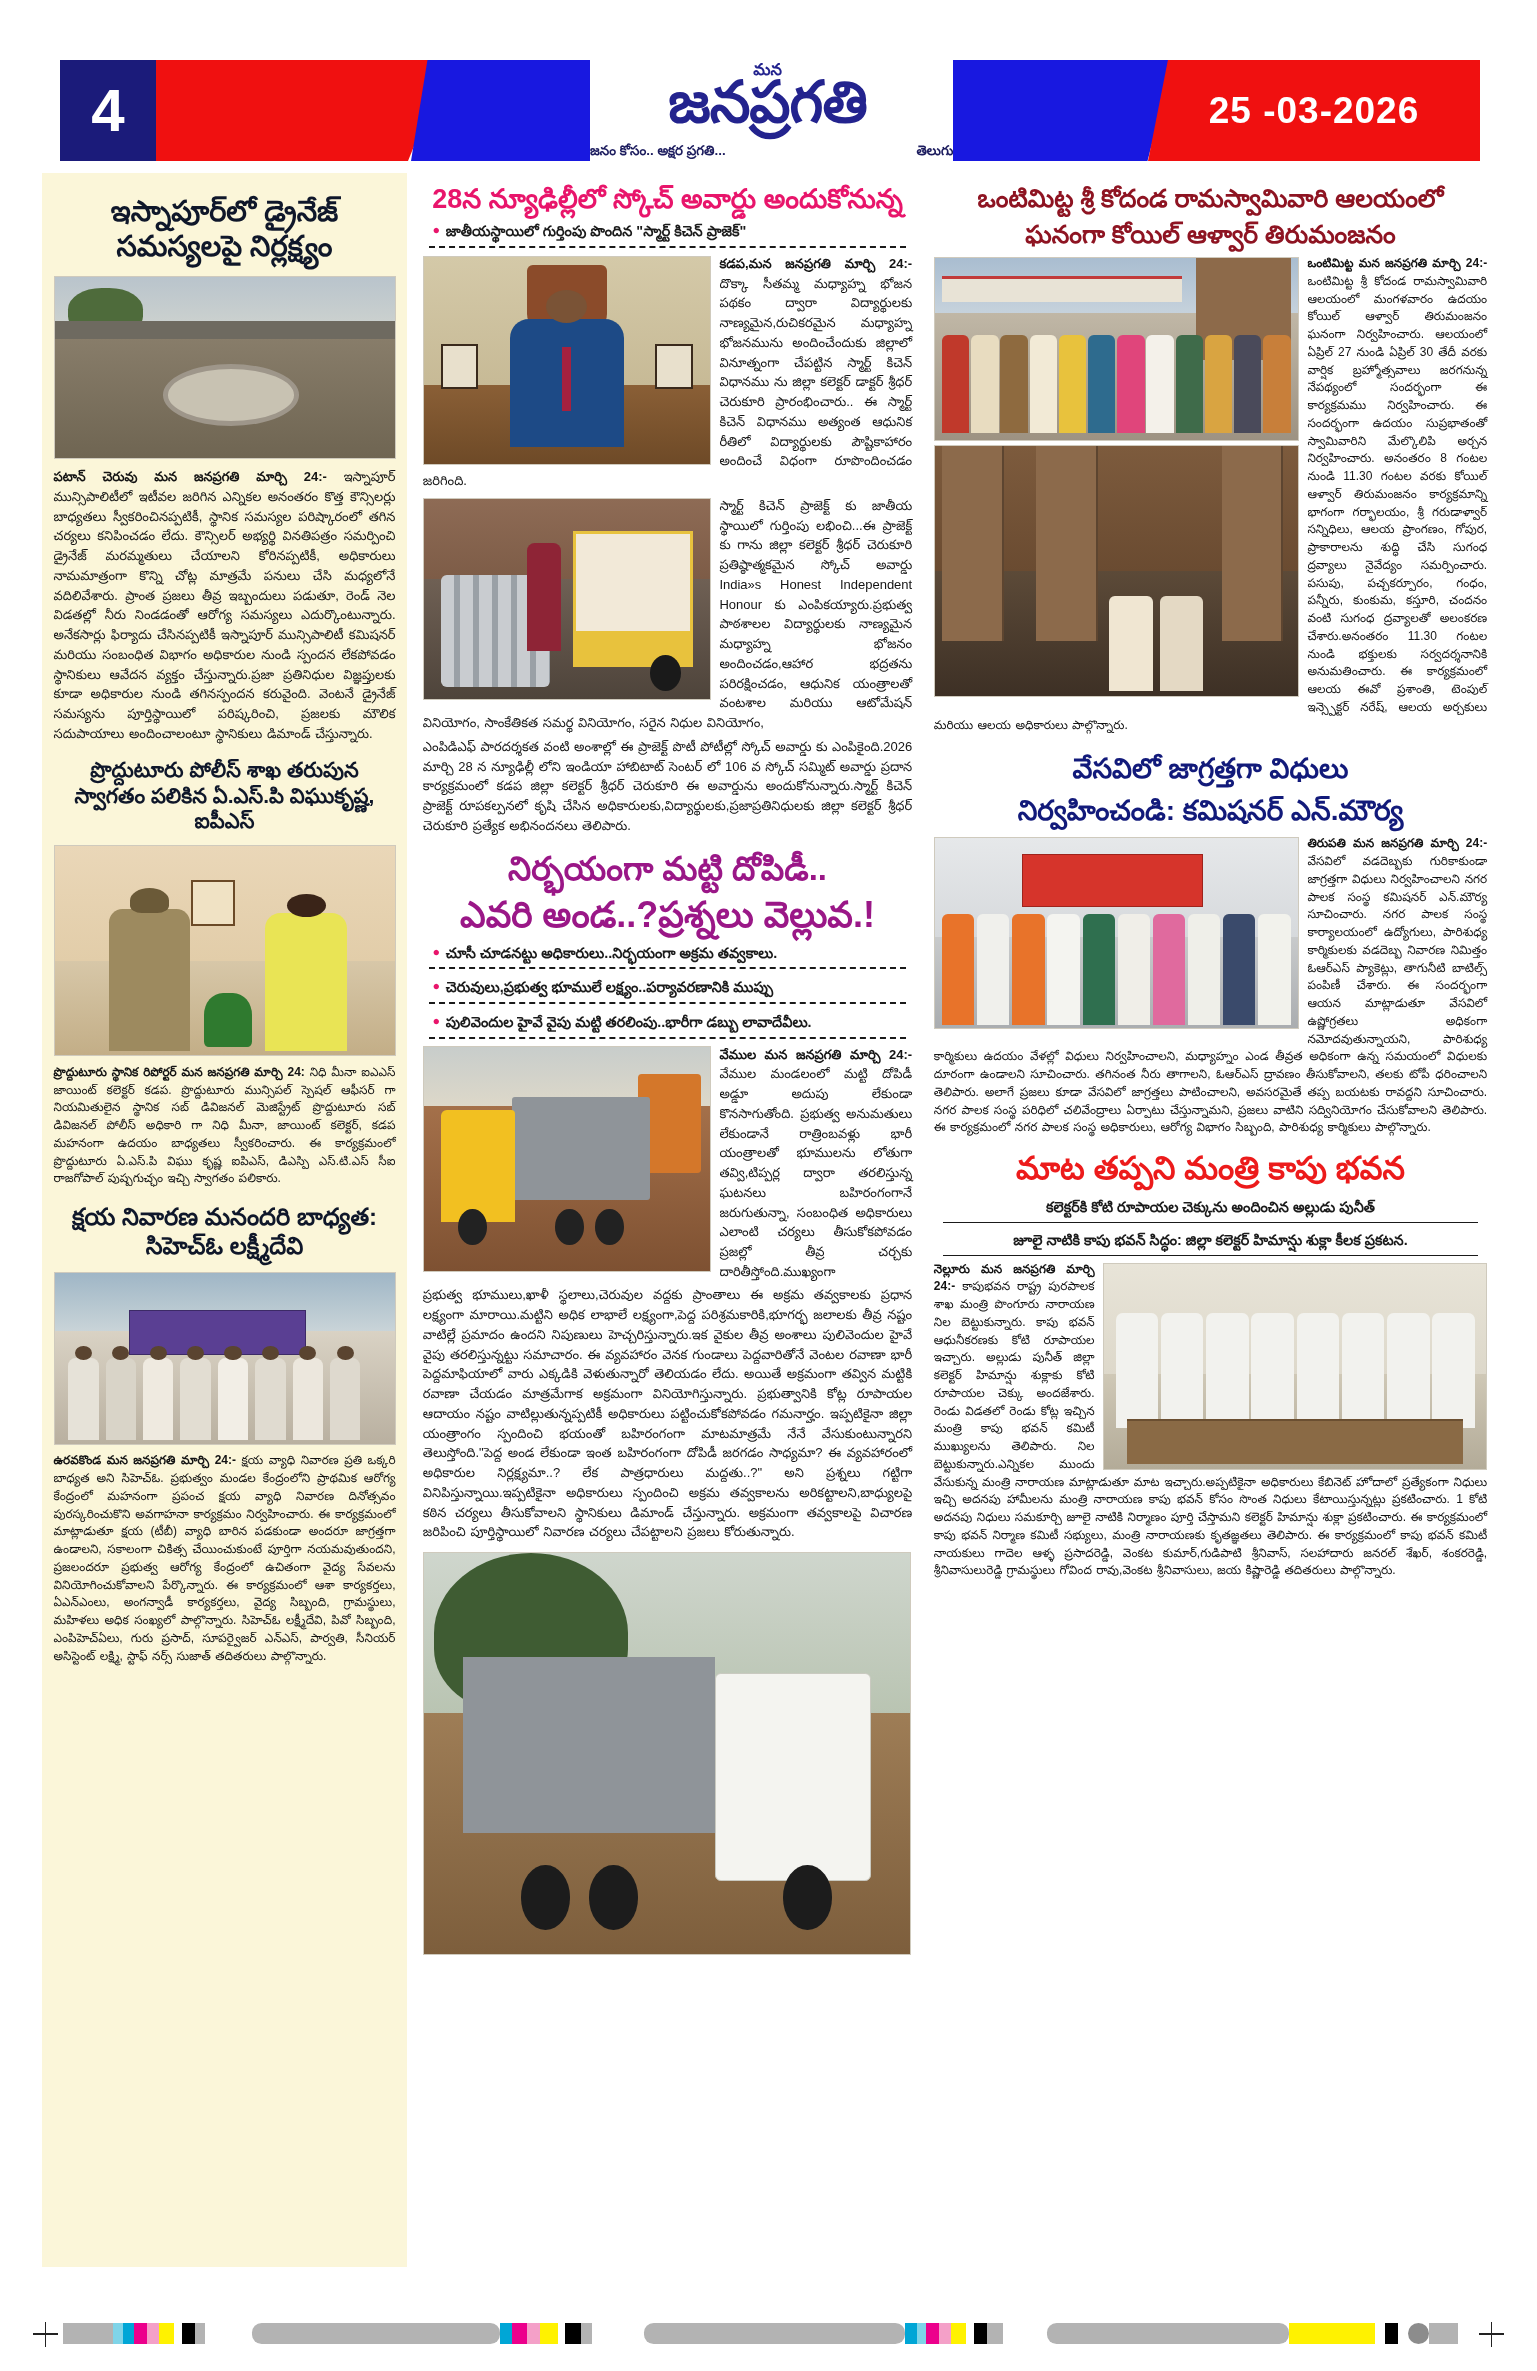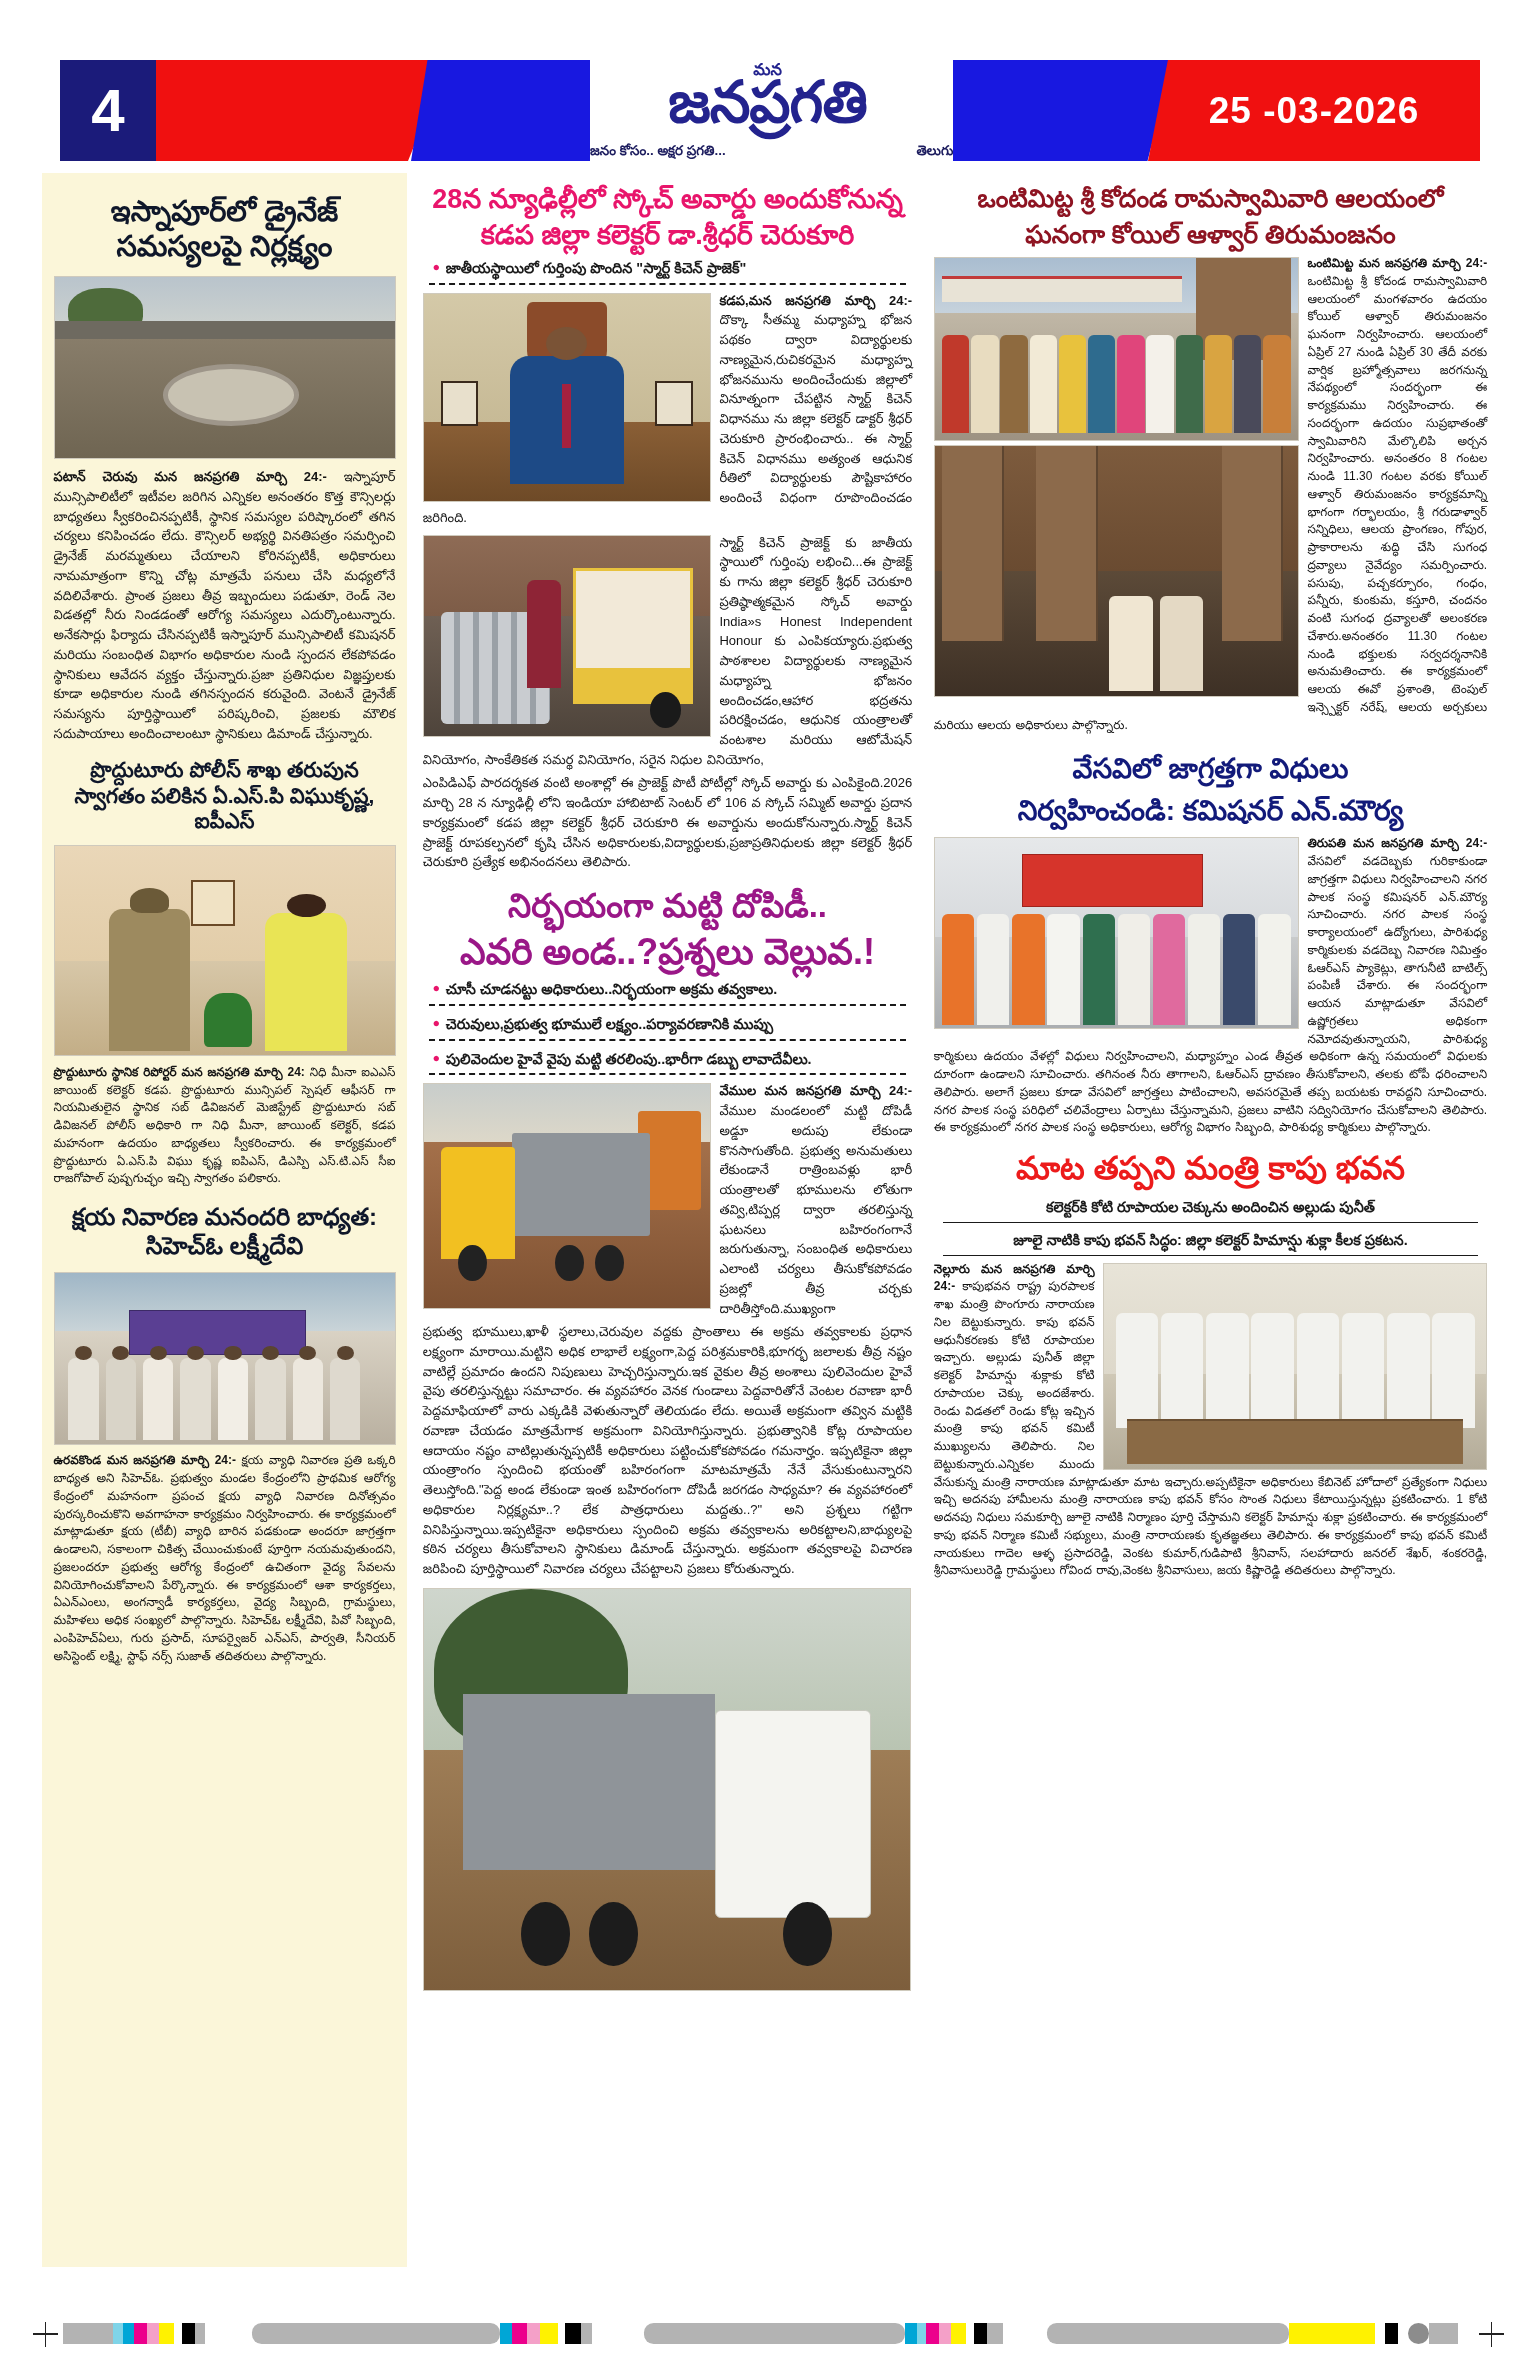--- a/index.html
+++ b/index.html
@@ -463,21 +463,20 @@
     <div class="body-text body-sm">
       <b>ఉరవకొండ మన జనప్రగతి మార్చి 24:-</b>
       <span>క్షయ వ్యాధి నివారణ ప్రతి ఒక్కరి బాధ్యత అని సిహెచ్ఓ. ప్రభుత్వం మండల కేంద్రంలోని ప్రాథమిక ఆరోగ్య కేంద్రంలో మహనంగా ప్రపంచ క్షయ వ్యాధి నివారణ దినోత్సవం పురస్కరించుకొని అవగాహనా కార్యక్రమం నిర్వహించారు. ఈ కార్యక్రమంలో మాట్లాడుతూ క్షయ (టీబీ) వ్యాధి బారిన పడకుండా అందరూ జాగ్రత్తగా ఉండాలని, సకాలంగా చికిత్స చేయించుకుంటే పూర్తిగా నయమవుతుందని, ప్రజలందరూ ప్రభుత్వ ఆరోగ్య కేంద్రంలో ఉచితంగా వైద్య సేవలను వినియోగించుకోవాలని పేర్కొన్నారు. ఈ కార్యక్రమంలో ఆశా కార్యకర్తలు, ఏఎన్ఎంలు, అంగన్వాడీ కార్యకర్తలు, వైద్య సిబ్బంది, గ్రామస్థులు, మహిళలు అధిక సంఖ్యలో పాల్గొన్నారు. సిహెచ్ఓ లక్ష్మీదేవి, పివో సిబ్బంది, ఎంపిహెచ్ఏలు, గురు ప్రసాద్, సూపర్వైజర్ ఎన్ఎస్, పార్వతి, సీనియర్ అసిస్టెంట్ లక్ష్మి, స్టాఫ్ నర్స్ సుజాత్ తదితరులు పాల్గొన్నారు.</span>
     </div>
 
   </div>
 
   <div class="col col-mid">
 
     <div class="hl hl-pink hl-m1">28న న్యూఢిల్లీలో స్కోచ్ అవార్డు అందుకోనున్న</div>
-    <div class="hl hl-pink hl-m1" style="margin-top:1.9px;">కడప జిల్లా కలెక్టర్ డా.శ్రీధర్ చెరుకూరి</div>
     <div class="subhl pinkdot" style="text-align:left;padding-left:9.6px;">జాతీయస్థాయిలో గుర్తింపు పొందిన "స్మార్ట్ కిచెన్ ప్రాజెక్"</div>
     <div class="dashline"></div>
 
     <div class="clearfix">
       <div class="photo ph-desk wrap-img-left" style="width:288px;height:209px;">
         <div class="sky"></div>
         <div class="ground"></div>
         <div class="emblem"></div>
         <div class="pic" style="left:6%;"></div>
         <div class="pic" style="right:6%;"></div>

